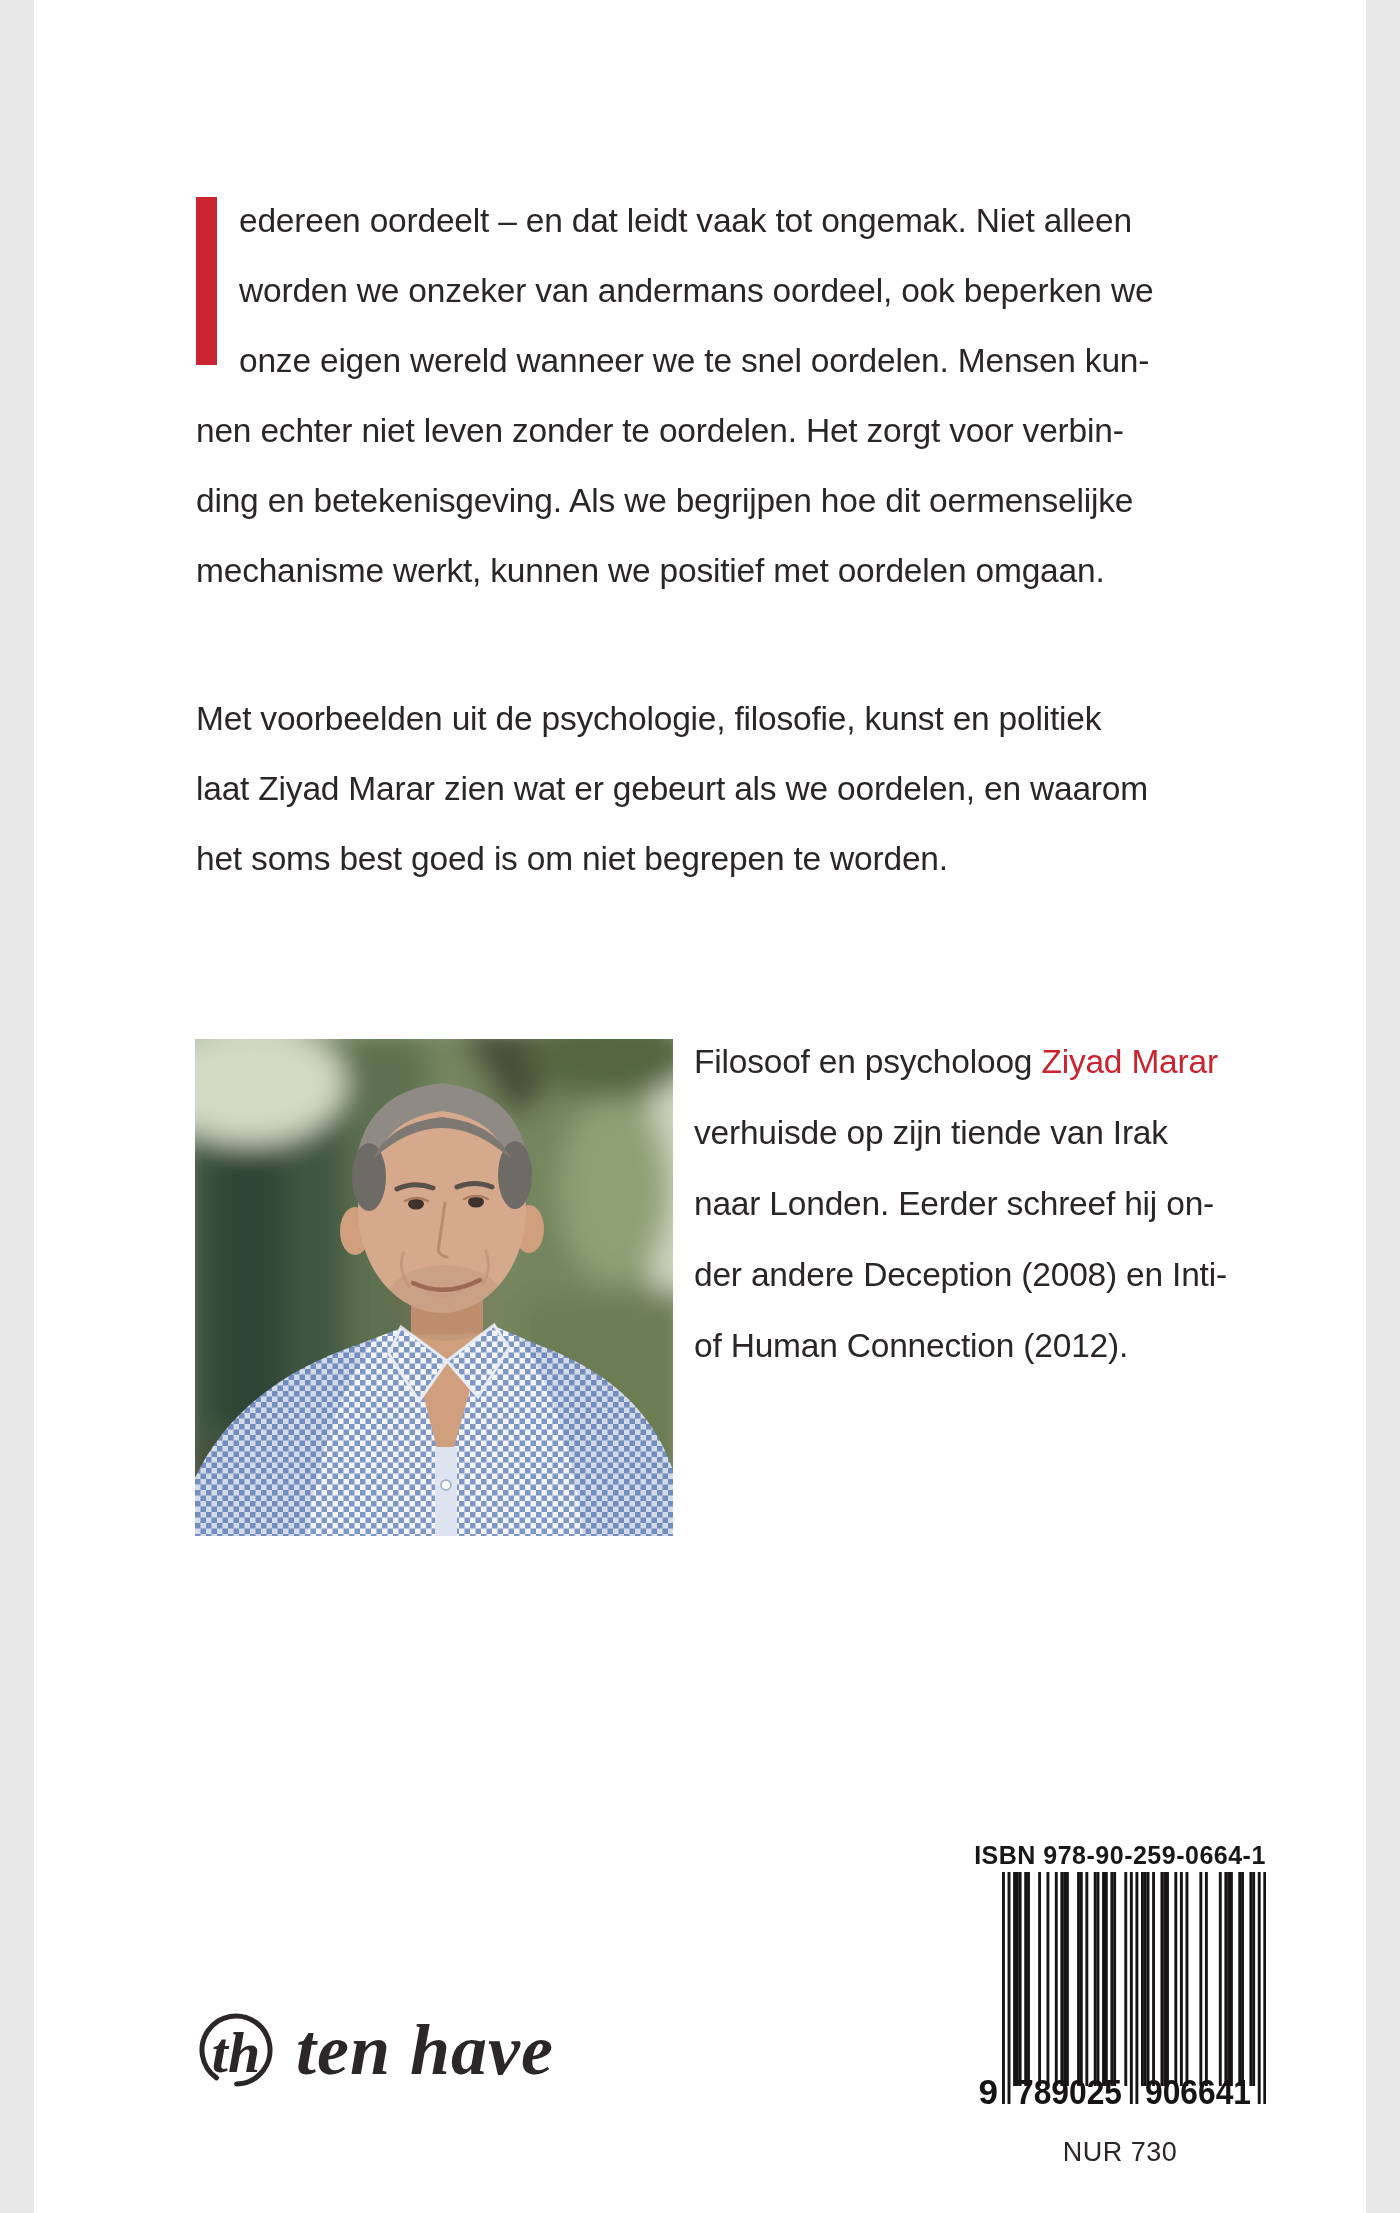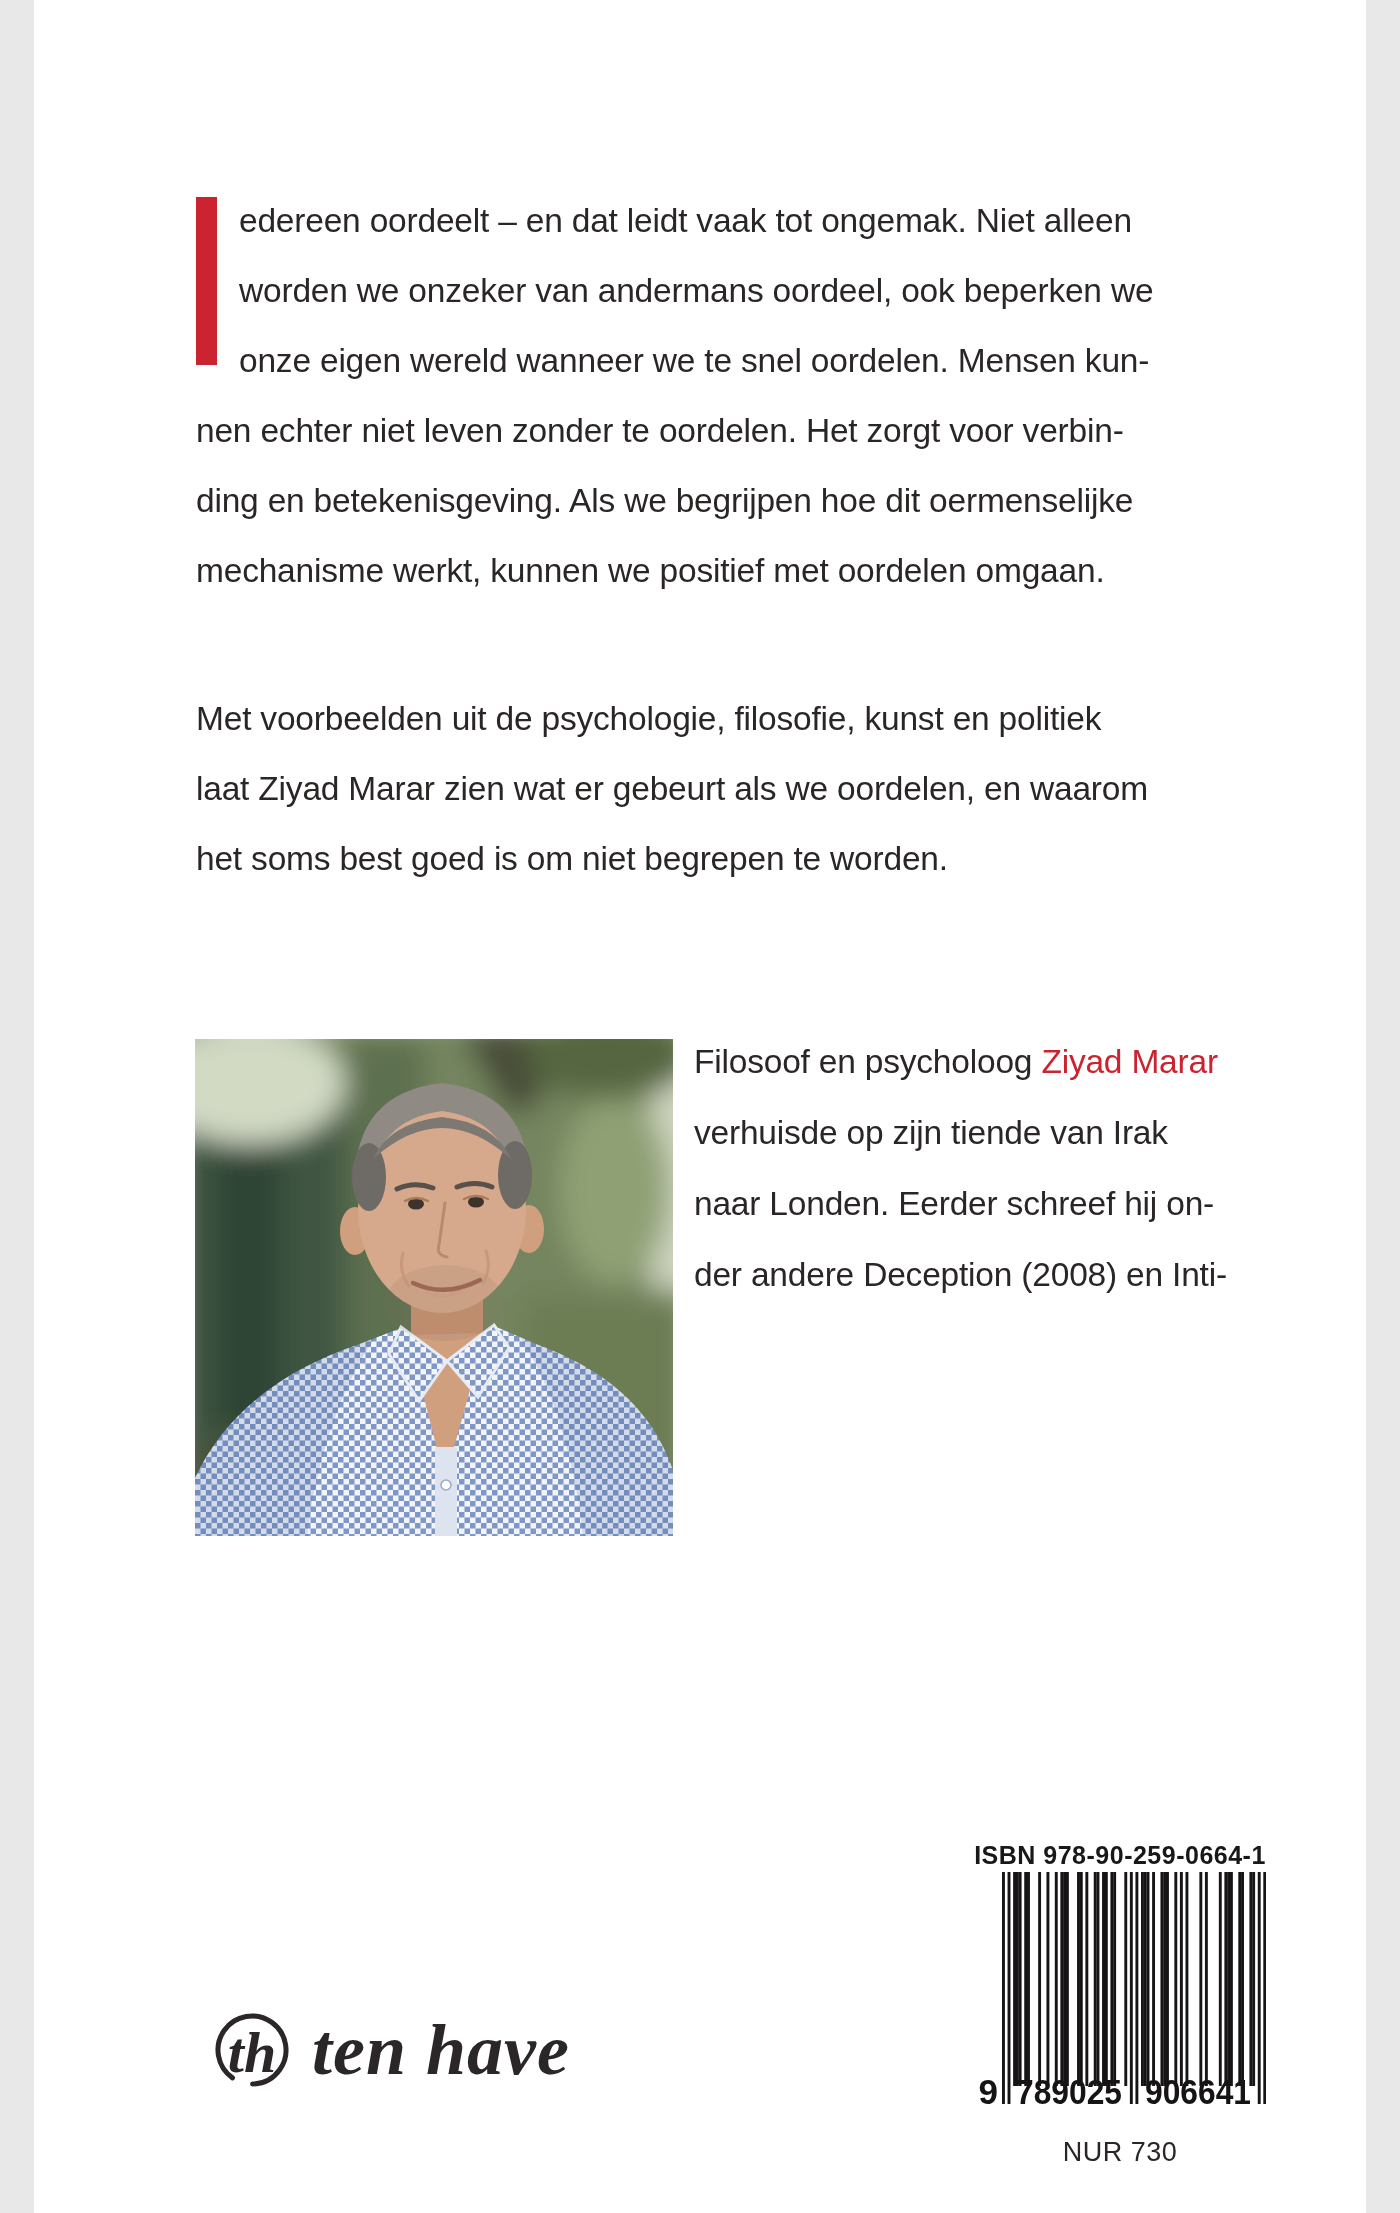--- a/index.html
+++ b/index.html
@@ -12,21 +12,21 @@
   .textline span.i{}
   .textline span.red{color:#cb2430;}
   .para{position:absolute;left:162px;}
   #para1{top:186px;width:1100px;}
   #para1 .indent{padding-left:43px;}
   #para2{top:684px;width:1100px;}
   #bio{position:absolute;left:660px;top:1026px;width:660px;}
   #bio .textline{height:71px;line-height:71px;}
   .dropbar{position:absolute;left:162px;top:197px;width:21px;height:168px;background:#cb2430;}
   .photo{position:absolute;left:161px;top:1039px;width:478px;height:497px;}
-  .logo{position:absolute;left:176px;top:2002px;display:flex;align-items:center;}
+  .logo{position:absolute;left:160px;top:2002px;display:flex;align-items:center;}
   .logo-name{
     font-family:"Liberation Serif",serif;font-style:italic;font-weight:700;
     font-size:72px;color:#2b2728;margin-left:16px;letter-spacing:1px;line-height:96px;
   }
   .isbn-label{
     position:absolute;left:940px;top:1841px;width:292px;text-align:center;
     font-size:25px;font-weight:700;letter-spacing:0.5px;color:#191717;
   }
   .ean{position:absolute;left:940px;top:1872px;}
   .ean rect{fill:#161414;}
@@ -128,20 +128,21 @@
         <path d="M232,253 Q250,262 268,251" stroke="#c89a82" stroke-width="3" opacity="0.7"></path>
       </g>
     </g>
   </svg>
 
   <div id="bio">
       <div class="textline"><span>Filosoof en psycholoog </span><span class="red">Ziyad Marar</span></div>
       <div class="textline"><span>verhuisde op zijn tiende van Irak</span></div>
       <div class="textline"><span>naar Londen. Eerder schreef hij on-</span></div>
       <div class="textline"><span>der andere </span><span class="i">Deception</span><span> (2008) en </span><span class="i">Inti-</span></div>
+      <div class="textline"><span class="i">of Human Connection</span><span> (2012).</span></div>
     </div>
 
   <div class="logo">
     <svg width="86" height="96" viewBox="0 0 86 96">
       <circle cx="42" cy="48" r="34" fill="none" stroke="#2b2728" stroke-width="5" stroke-linecap="round" stroke-dasharray="192 22" transform="rotate(125 42 48)"></circle>
       <text x="42" y="70" text-anchor="middle" font-family="Liberation Serif, serif" font-style="italic" font-weight="700" font-size="58" fill="#2b2728">th</text>
     </svg>
     <span class="logo-name">ten have</span>
   </div>
 

